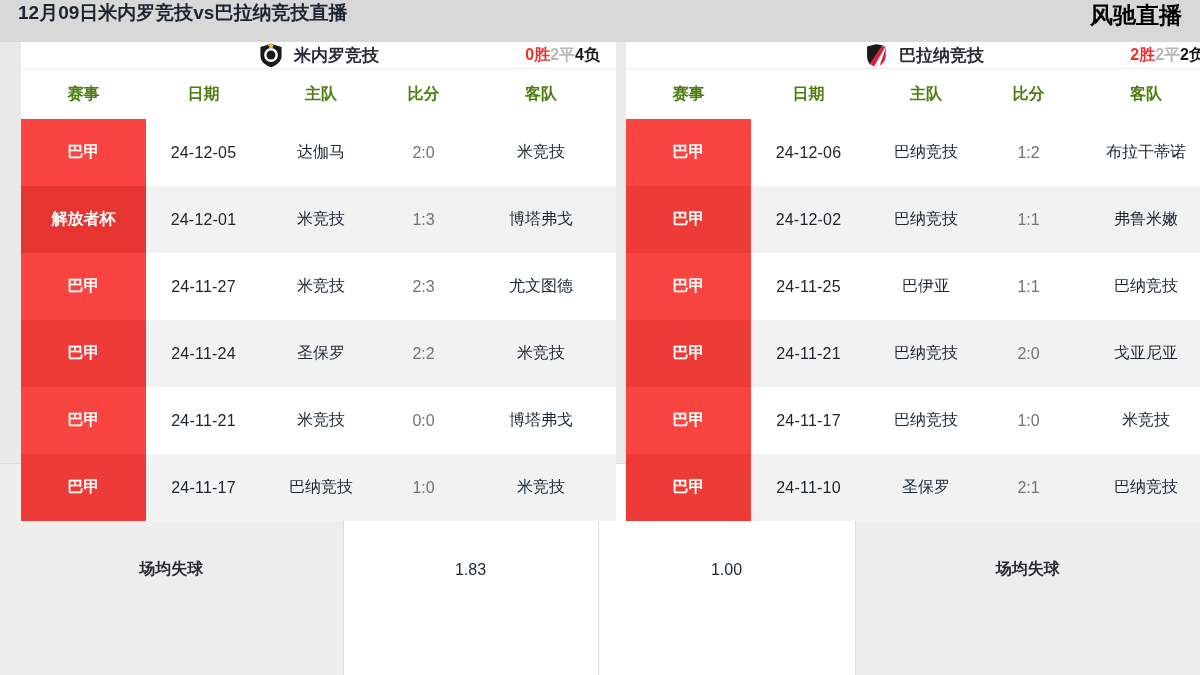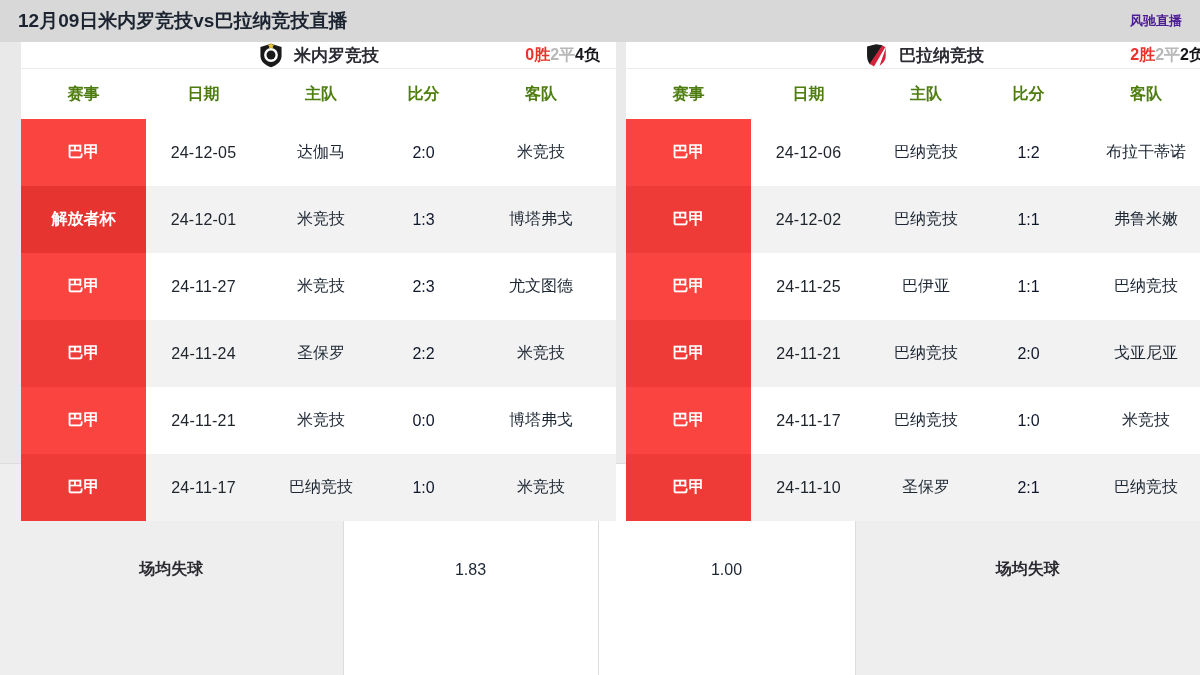--- a/index.html
+++ b/index.html
@@ -11,35 +11,35 @@
     font-family: "Liberation Sans", "DejaVu Sans", sans-serif;
     overflow: hidden;
     color: #1b2430;
   }
 
   
   .topbar {
     height: 42px;
     background: #d8d8d8;
     display: flex;
-    align-items: center;
+    align-items: flex-start;
     justify-content: space-between;
     padding: 0 18px;
     box-sizing: border-box;
   }
   .topbar-title {
     font-size: 19px;
     font-weight: bold;
     color: #1b2430;
     letter-spacing: 0px;
   }
   .topbar-brand {
-    font-size: 13px;
-    font-weight: bold;
-    color: #4c1d95;
+    font-size: 23px;
+    font-weight: bold;
+    color: #000000;
   }
 
   
   .panels {
     display: flex;
     width: 1200px;
     height: 421px;
     background: #e9e9e9;
     padding-left: 21px;
   }
@@ -124,21 +124,21 @@
   td.comp {
     color: #ffffff !important;
     font-weight: bold;
     font-size: 16px;
   }
   tr.odd  td.comp { background: #f94440 !important; }
   tr.even td.comp { background: #ee3b38 !important; font-family: Liberation Serif, serif; }
   tr.even td.comp.cup { background: #e63531 !important; }
 
   .mtable td.date  { color: #20262e; letter-spacing: .2px; }
-  .mtable td.score { color: #0f172a; }
+  .mtable td.score { color: #737373; }
 
   
   .stats {
     width: 1200px;
     height: 212px;
     border-collapse: collapse;
     table-layout: fixed;
     background: #ffffff;
   }
   .stats td {

